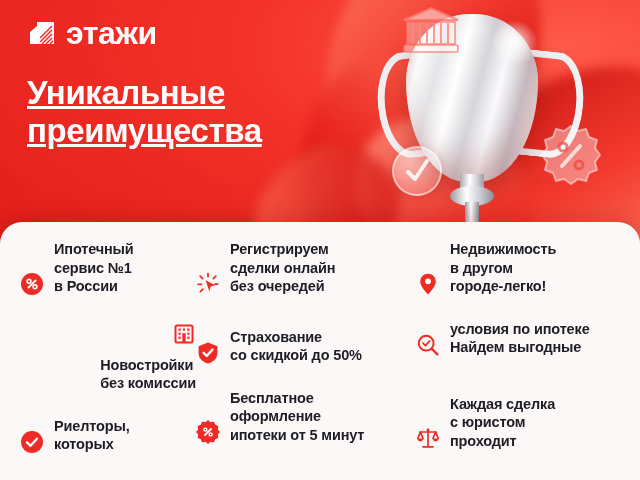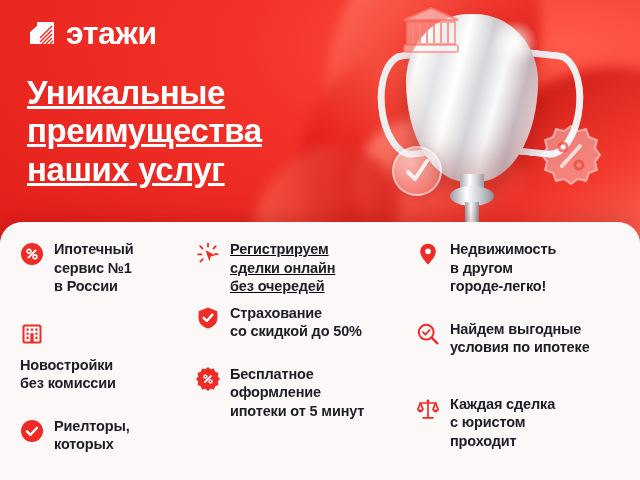--- a/index.html
+++ b/index.html
@@ -204,21 +204,21 @@
     padding: 18px 0 0 0;
     box-sizing: border-box;
   }
   .col { box-sizing: border-box; }
   .col-1 { width: 196px; padding-left: 20px; }
   .col-2 { width: 210px; padding-left: 0px; }
   .col-3 { width: 234px; padding-left: 10px; }
 
   .feature {
     display: flex;
-    align-items: flex-start;
+    align-items: flex-end;
     gap: 10px;
     margin-bottom: 16px;
   }
   .feature-icon {
     flex: 0 0 auto;
     width: 24px;
     height: 24px;
     margin-top: 2px;
   }
   .feature-text {
@@ -226,21 +226,21 @@
     font-size: 14.5px;
     font-weight: 700;
     line-height: 1.28;
     letter-spacing: -0.15px;
   }
   .feature-text span { display: block; white-space: nowrap; }
 
   
   .col-1 .feature:nth-child(1) { margin-bottom: 24px; }
   .col-1 .feature:nth-child(2) { margin-bottom: 24px; flex-direction: column; }
-  .col-2 .feature:nth-child(1) { margin-bottom: 8px; text-decoration: underline; }
+  .col-2 .feature:nth-child(1) { margin-bottom: 32px; }
   .col-2 .feature:nth-child(2) { margin-bottom: 24px; }
   .col-3 .feature:nth-child(1) { margin-bottom: 24px; }
   .col-3 .feature:nth-child(2) { margin-bottom: 38px; }
 </style>
 </head>
 <body>
 
 <div id="banner">
 
   <div class="hero">
@@ -305,21 +305,20 @@
             <line x1="23" y1="26" x2="26" y2="23"></line>
           </g>
         </svg>
       </span>
       <span class="brand-name">этажи</span>
     </div>
 
     <div class="headline">
       <div>Уникальные</div>
       <div>преимущества</div>
-      <div>наших услуг</div>
     </div>
   </div>
 
   <div class="card">
     <div class="columns">
 
       <div class="col col-1">
 
         <div class="feature">
           <span class="feature-icon">
@@ -444,22 +443,22 @@
 
         <div class="feature">
           <span class="feature-icon">
             <svg viewBox="0 0 24 24" width="24" height="24">
               <circle cx="10.2" cy="10.2" r="7.4" fill="none" stroke="#ef2b26" stroke-width="2"></circle>
               <polyline points="7,10.2 9.4,12.6 13.6,8" fill="none" stroke="#ef2b26" stroke-width="1.8" stroke-linecap="round" stroke-linejoin="round"></polyline>
               <line x1="15.6" y1="15.6" x2="21.4" y2="21.4" stroke="#ef2b26" stroke-width="2.2" stroke-linecap="round"></line>
             </svg>
           </span>
           <span class="feature-text">
+            <span>условия по ипотеке</span>
             <span>Найдем выгодные</span>
-            <span>условия по ипотеке</span>
           </span>
         </div>
 
         <div class="feature">
           <span class="feature-icon">
             <svg viewBox="0 0 24 24" width="24" height="24">
               <g stroke="#ef2b26" stroke-width="1.7" fill="none" stroke-linecap="round">
                 <line x1="12" y1="3.4" x2="12" y2="20.4"></line>
                 <line x1="4.2" y1="6" x2="19.8" y2="6"></line>
                 <line x1="7" y1="20.8" x2="17" y2="20.8"></line>

